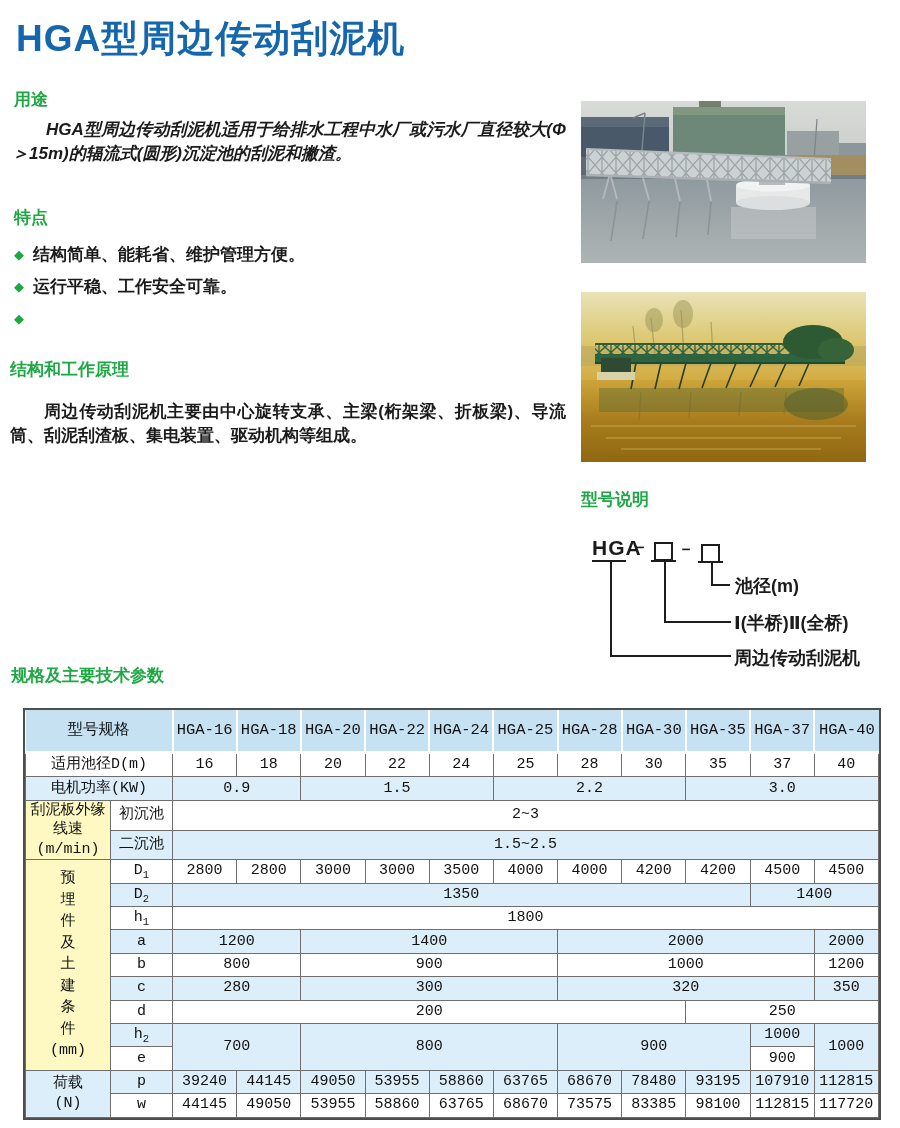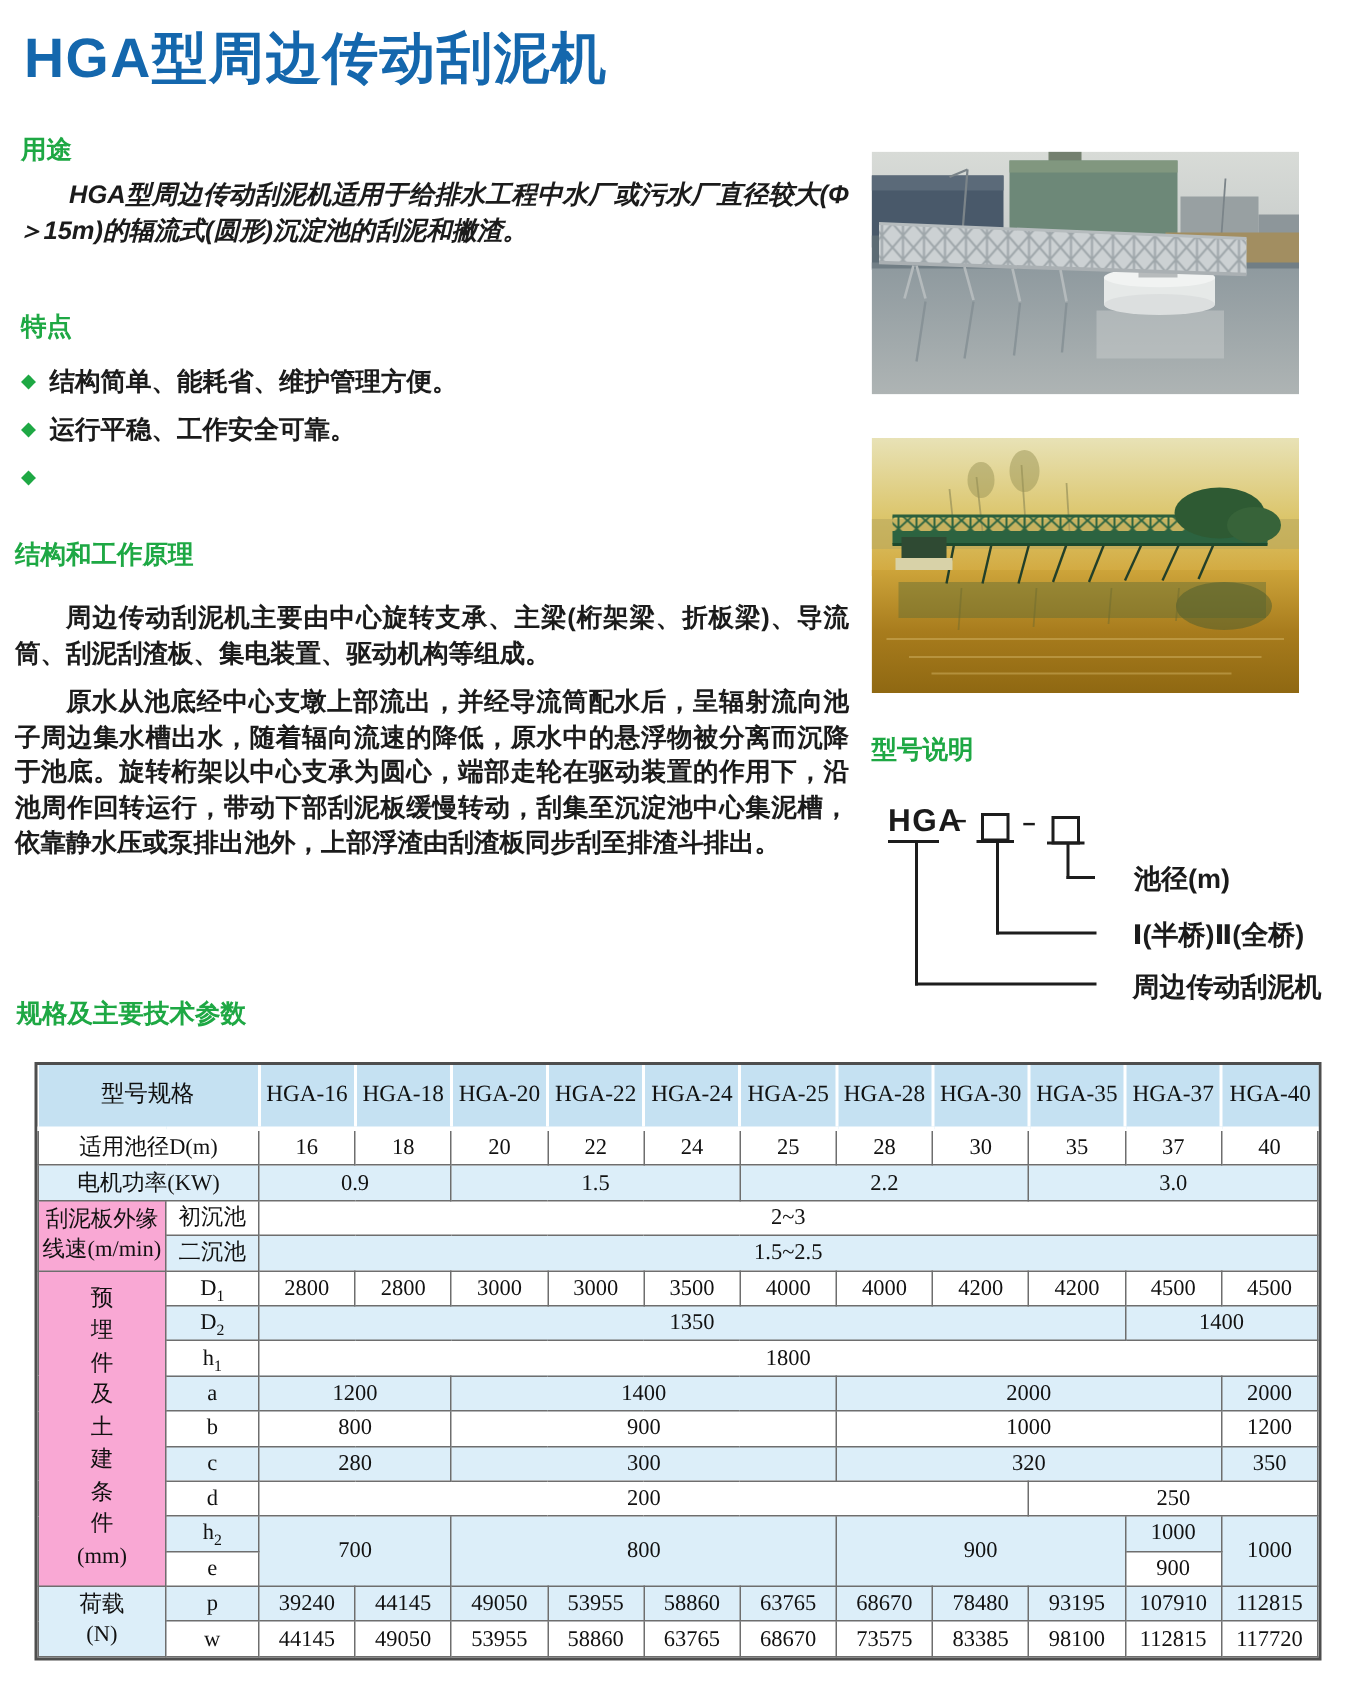--- a/index.html
+++ b/index.html
@@ -46,37 +46,37 @@
   .m-dash2{left:93px;top:7px;font-size:16px;font-weight:bold;}
   .m-box{width:15px;height:15px;border:2px solid #1d1d1d;}
   .m-box1{left:69px;top:10px;}
   .m-box2{left:116px;top:12px;}
   .m-u1{left:7px;top:28px;width:34px;border-top:2px solid #1d1d1d;}
   .m-u2{left:66px;top:28px;width:25px;border-top:2px solid #1d1d1d;}
   .m-u3{left:113px;top:29px;width:25px;border-top:2px solid #1d1d1d;}
   .m-l1{left:25px;top:29px;width:119px;height:94px;border-left:2px solid #1d1d1d;border-bottom:2px solid #1d1d1d;}
   .m-l2{left:79px;top:29px;width:65px;height:60px;border-left:2px solid #1d1d1d;border-bottom:2px solid #1d1d1d;}
   .m-l3{left:126px;top:30px;width:17px;height:22px;border-left:2px solid #1d1d1d;border-bottom:2px solid #1d1d1d;}
-  .m-label{font-size:18px;font-weight:bold;white-space:nowrap;margin-left:21px;}
+  .m-label{font-size:18px;font-weight:bold;white-space:nowrap;}
   .m-lab1{left:150px;top:42px;}
   .m-lab2{left:149px;top:79px;}
   .m-lab3{left:149px;top:114px;}
 
   
   #table-wrap{position:absolute;left:23px;top:708px;width:854px;border:2px solid #4e4e4e;}
   #specs-table{width:100%;border-collapse:collapse;table-layout:fixed;
-               font-family:Liberation Serif, serif;}
+               font-family:Liberation Mono, monospace;}
   #specs-table td,#specs-table th{border:1px solid var(--grid);text-align:center;vertical-align:middle;
       font-size:15px;color:#111;padding:0;height:22.4px;background:#fff;line-height:1.2;font-weight:normal;}
   #specs-table tr.head th{background:var(--head-bg);height:41px;font-size:15.5px;
       border-left:2.5px solid #fff;border-right:2.5px solid #fff;border-bottom:3px solid #fff;border-top:none;}
   #specs-table tr.head th:first-child{border-left:none;}
   #specs-table tr.head th:last-child{border-right:none;}
   #specs-table tr.blue td{background:var(--stripe-bg);}
-  #specs-table td.white{background:#f9a8d4;}
+  #specs-table td.white{background:#fef9c3;}
   #specs-table td.lines{white-space:pre-line;line-height:1.3;}
   #specs-table td.vlabel{white-space:pre-line;line-height:21.5px;}
   #specs-table sub{font-size:10.5px;line-height:0;}
 </style>
 </head>
 <body>
 
 <div class="page">
 
   <div class="title">HGA型周边传动刮泥机</div>
@@ -95,21 +95,20 @@
       <span>运行平稳、工作安全可靠。</span>
     </li>
     <li class="body-text">
       <span class="bullet">◆</span>
     </li>
   </ul>
 
   <div class="h-green" id="h-principle">结构和工作原理</div>
   <div id="principle-paras">
     <p class="body-text">周边传动刮泥机主要由中心旋转支承、主梁(桁架梁、折板梁)、导流筒、刮泥刮渣板、集电装置、驱动机构等组成。</p>
-    <p class="body-text">原水从池底经中心支墩上部流出，并经导流筒配水后，呈辐射流向池子周边集水槽出水，随着辐向流速的降低，原水中的悬浮物被分离而沉降于池底。旋转桁架以中心支承为圆心，端部走轮在驱动装置的作用下，沿池周作回转运行，带动下部刮泥板缓慢转动，刮集至沉淀池中心集泥槽，依靠静水压或泵排出池外，上部浮渣由刮渣板同步刮至排渣斗排出。</p>
   </div>
 
   <div class="photo" id="photo1">
     <svg viewBox="0 0 285 162" preserveAspectRatio="none" aria-hidden="true">
       <defs>
         <linearGradient id="sky1" x1="0" y1="0" x2="0" y2="1">
           <stop offset="0" stop-color="#d8dbd7"></stop>
             <stop offset="1" stop-color="#c4c9c8"></stop>
         </linearGradient>
         <linearGradient id="water1" x1="0" y1="0" x2="0" y2="1">

